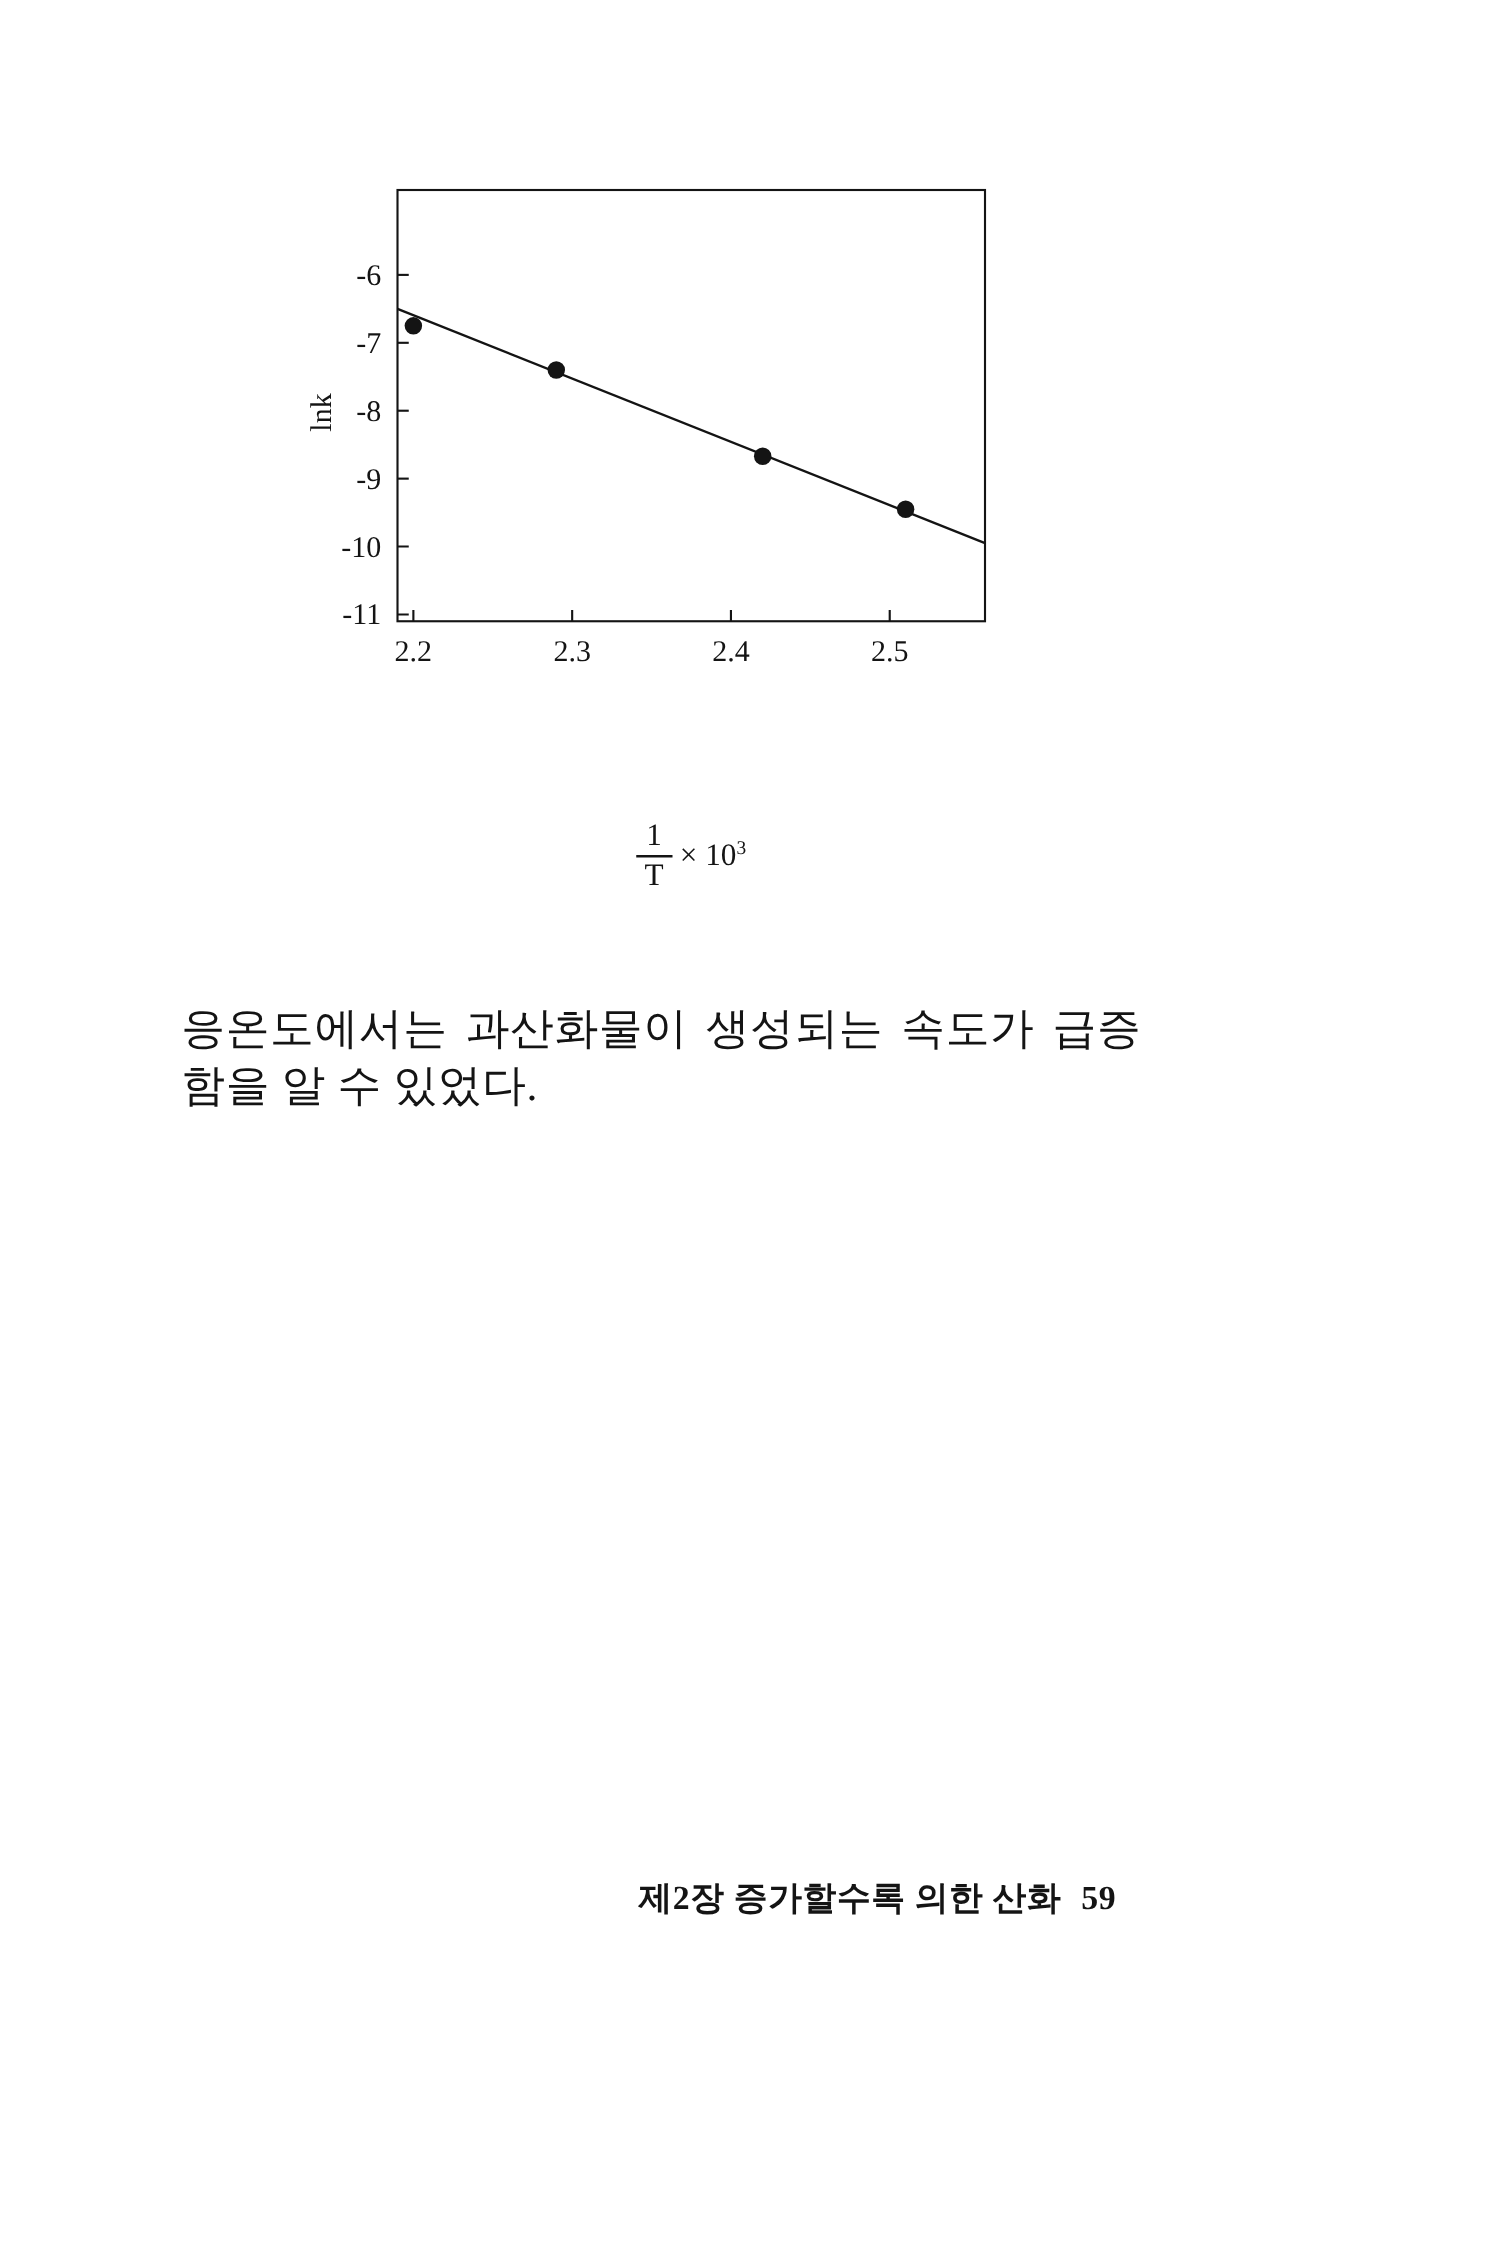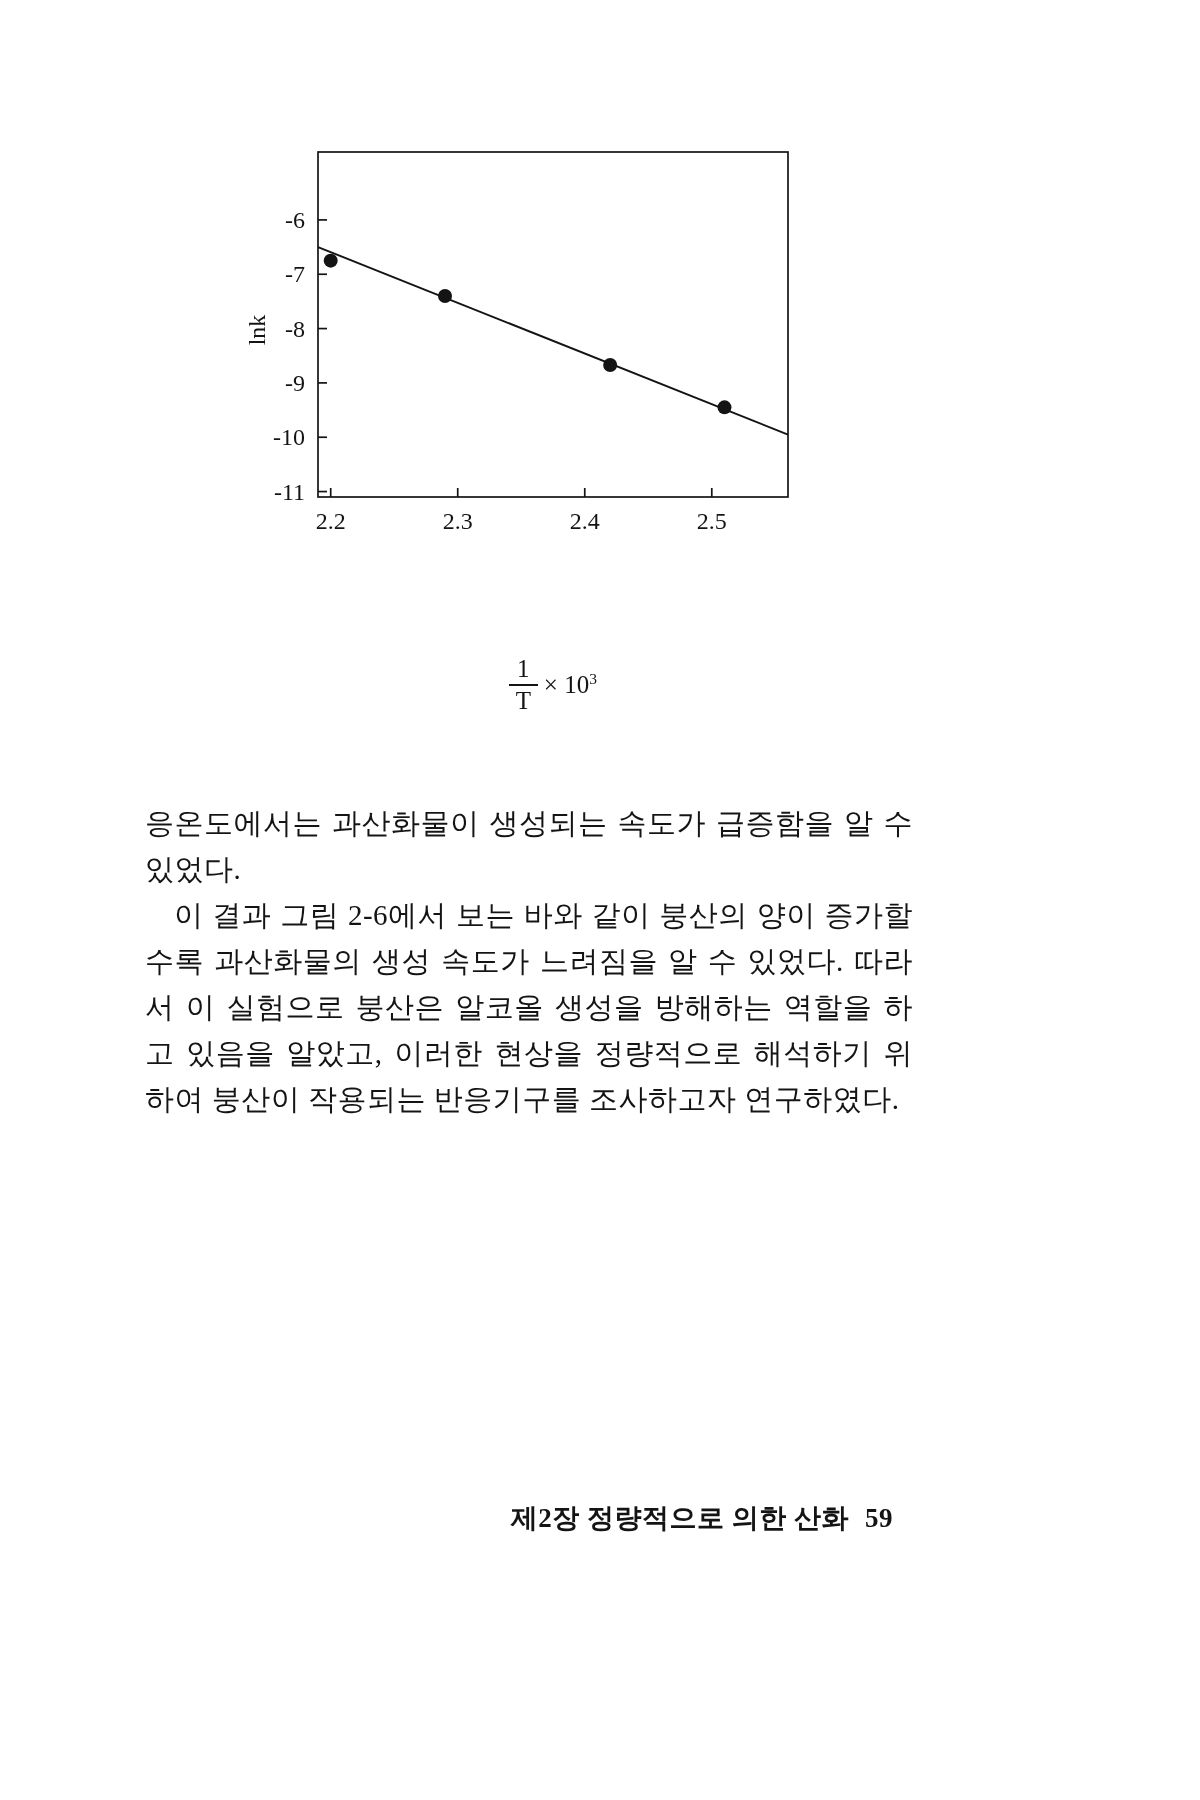--- a/index.html
+++ b/index.html
@@ -38,21 +38,21 @@
     text-align:center; font-size:23px; letter-spacing:0.3px;
   }
   .caption .cap-label { margin-right:1.1em; }
 
   
   .body-text {
     position:absolute; left:145px; top:800px; width:768px;
   }
   .body-text p.para {
     margin:0; padding:0;
-    font-size:29px; line-height:46px;
+    font-size:35px; line-height:46px;
     text-align:justify;
     letter-spacing:0.5px;
   }
   .body-text p.para.indent { text-indent:29px; }
   .body-text sup { font-size:0.60em; vertical-align:super; letter-spacing:0; }
   .body-text sub { font-size:0.60em; vertical-align:sub; letter-spacing:0; }
 
   
   .footer {
     position:absolute; left:145px; top:1500px; width:748px;
@@ -101,20 +101,19 @@
     <span class="frac">
       <span class="num">1</span>
       <span class="den">T</span>
     </span>
     <span class="mult"><span>× 10</span><sup>3</sup></span>
   </div>
 
 
   <div class="body-text" id="body-text">
       <p class="para"><span>응온도에서는 과산화물이 생성되는 속도가 급증함을 알 수 있었다.</span></p>
-      <p class="para indent"><span>이 결과 그림 2-6에서 보는 바와 같이 붕산의 양이 증가할수록 과산화물의 생성 속도가 느려짐을 알 수 있었다. 따라서 이 실험으로 붕산은 알코올 생성을 방해하는 역할을 하고 있음을 알았고, 이러한 현상을 정량적으로 해석하기 위하여 붕산이 작용되는 반응기구를 조사하고자 연구하였다.</span></p>
     </div>
 
   <div class="footer">
-    <span>제2장 정량적으로 의한 산화</span><span class="page-number">59</span>
+    <span>제2장 증가할수록 의한 산화</span><span class="page-number">59</span>
   </div>
 
 </div>
 
 </body></html>

